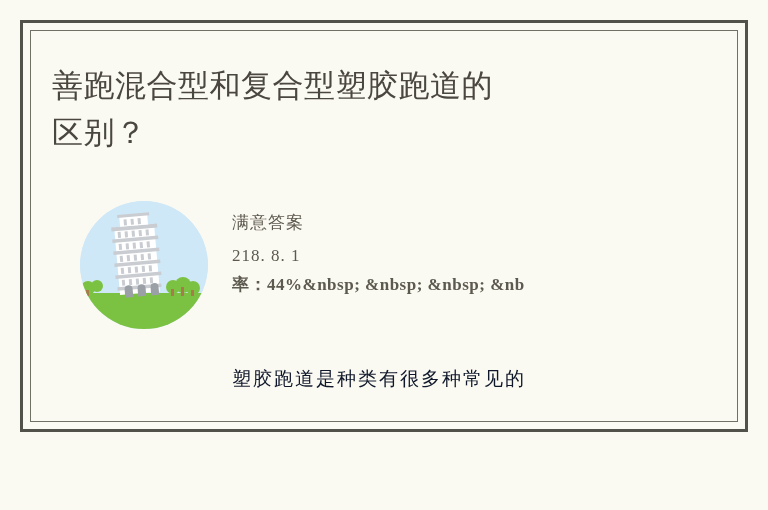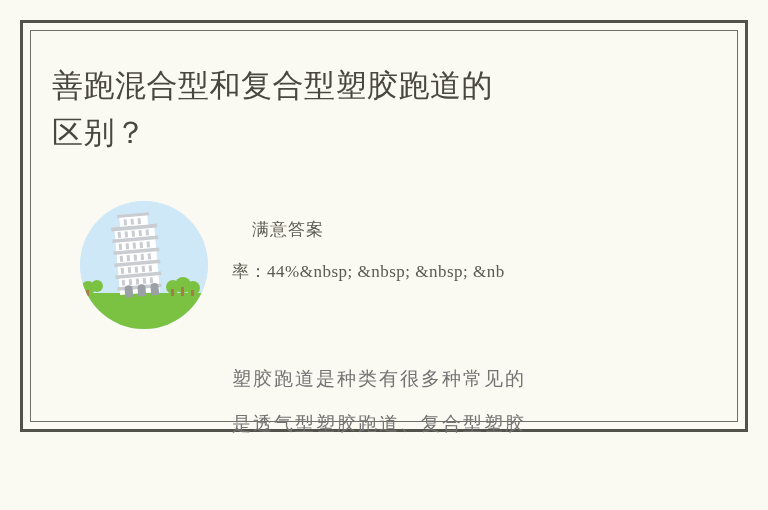--- a/index.html
+++ b/index.html
@@ -77,54 +77,54 @@
     left: 232px;
     top: 206px;
     width: 440px;
     font-family: "Liberation Serif", serif;
     color: #59564d;
   }
 
   .meta-layer {
     position: absolute;
     left: 0;
-    top: 7px;
+    top: 0;
     width: 440px;
-    margin-left: 20px;
   }
 
   .meta-line {
     font-size: 17px;
     line-height: 33px;
     white-space: nowrap;
     color: #5c594f;
     letter-spacing: 1px;
   }
 
   
   .meta-layer-b {
     position: absolute;
     left: 0px;
-    top: 47px;
+    top: 60px;
     width: 440px;
+    font-weight: bold;
   }
   .meta-layer-b .meta-line {
     line-height: 37px;
   }
 
   .body-layer {
     position: absolute;
     left: 0px;
     top: 150px;
     width: 450px;
   }
   .body-line {
     font-size: 19px;
     line-height: 45px;
-    color: #737373;
+    color: #0f172a;
     letter-spacing: 2px;
     white-space: nowrap;
   }
 
   .nbsp-run { letter-spacing: 0.5px; }
 </style>
 </head>
 <body>
 
 <div id="page">
@@ -215,26 +215,26 @@
           </g>
         </g>
       </svg>
     </span>
   </div>
 
   <div class="answer-block">
 
     <div class="meta-layer">
       <div class="meta-line">满意答案</div>
+      <div class="meta-line">218. 8. 1</div>
     </div>
 
     <div class="meta-layer-b">
       <div class="meta-line nbsp-run">率：44%&amp;nbsp; &amp;nbsp; &amp;nbsp; &amp;nb</div>
     </div>
 
     <div class="body-layer">
       <div class="body-line">塑胶跑道是种类有很多种常见的</div>
-      <div class="body-line">是透气型塑胶跑道、复合型塑胶</div>
     </div>
 
   </div>
 
 </div>
 
 </body></html>

